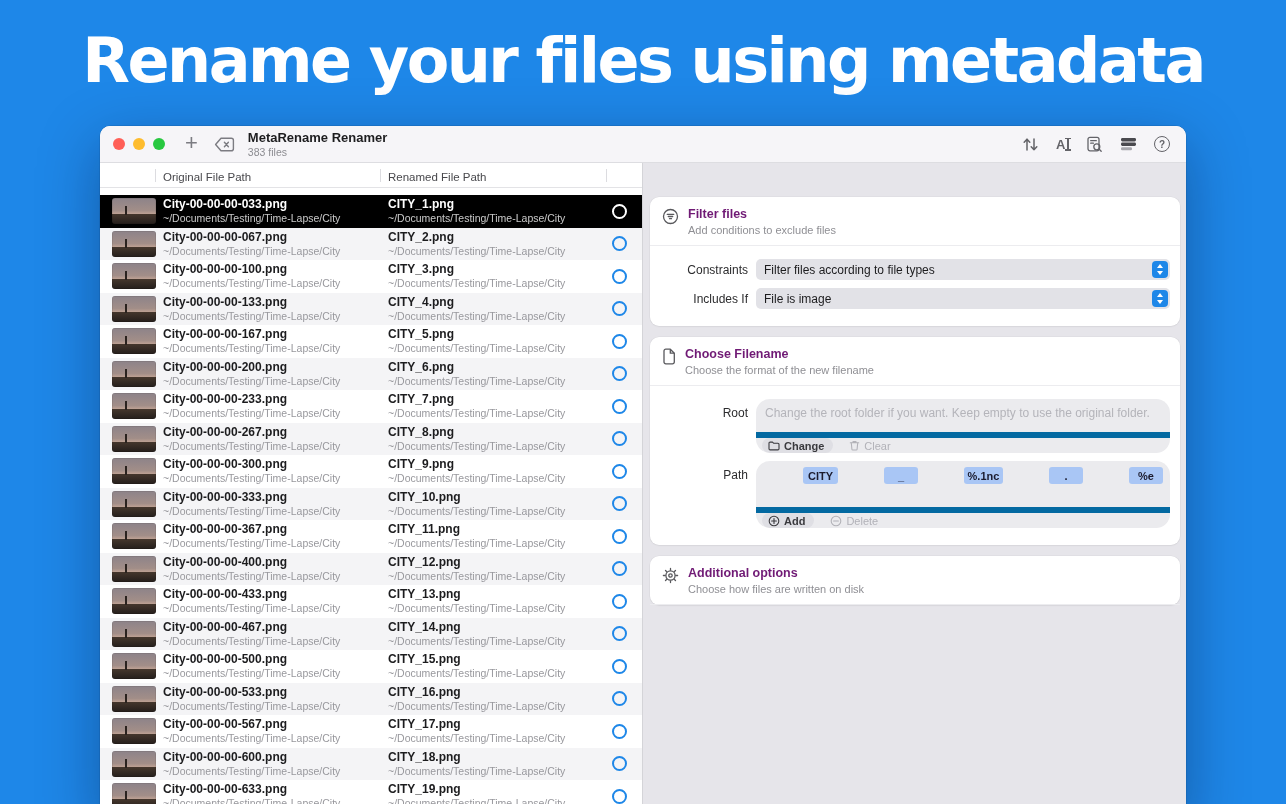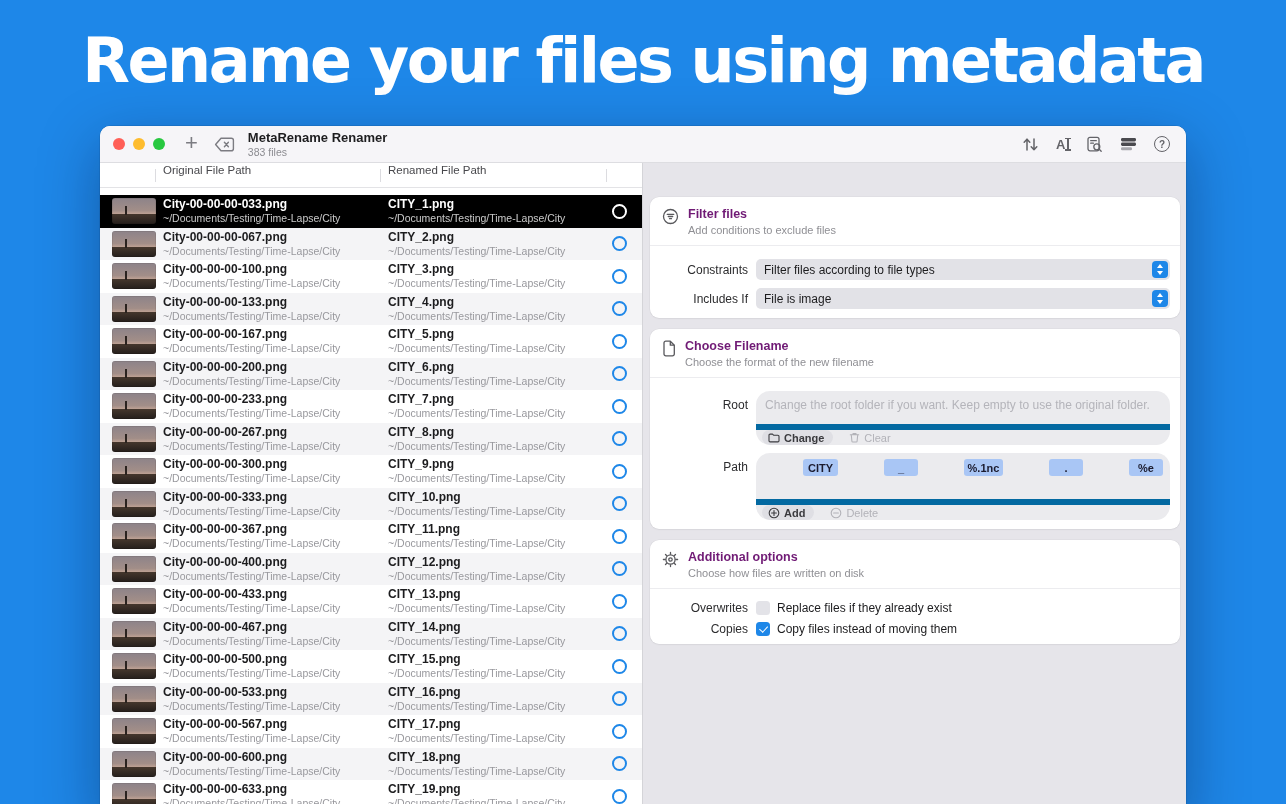--- a/index.html
+++ b/index.html
@@ -56,21 +56,21 @@
     font-size:10px; font-weight:bold; color:#636368;
     display:flex; align-items:center; justify-content:center;
   }
 
   
   .main { flex:1; display:flex; min-height:0; }
 
   
   .list-pane { width:543px; flex:none; background:#fff; border-right:1px solid #d4d4d8; display:flex; flex-direction:column; }
   .list-header { height:25px; flex:none; position:relative; border-bottom:1px solid #e3e3e6; background:#fff; }
-  .col-label { position:absolute; top:1px; font-size:11.5px; color:#48484c; }
+  .col-label { position:absolute; top:8px; font-size:11.5px; color:#48484c; }
   .col-label.c1 { left:63px; }
   .col-label.c2 { left:288px; }
   .col-div { position:absolute; top:6px; width:1px; height:13px; background:#dcdce0; }
   .rows { flex:1; overflow:hidden; padding-top:7px; }
 
   .row { height:32.5px; display:flex; align-items:center; padding-left:12px; }
   .row.alt { background:#f4f4f6; }
   .row.selected { background:#000000; }
   .thumb {
     width:44px; height:26px; flex:none; margin-right:7px; border-radius:3px;
@@ -89,21 +89,21 @@
   .ring { width:15px; height:15px; flex:none; border:2.5px solid #1e87e8; border-radius:50%; margin-right:15px; margin-left:8px; background:transparent; }
   .row.selected .ring { border-color:#fff; }
 
   
   .right-pane { flex:1; background:#e6e5ea; padding:34px 6px 0 7px; display:flex; flex-direction:column; gap:11px; overflow:hidden; }
   .card { background:#fff; border-radius:9px; box-shadow:0 0 0 .5px rgba(0,0,0,.05), 0 1px 2px rgba(0,0,0,.04); flex:none; }
   .card-header { display:flex; align-items:flex-start; gap:9px; padding:10px 12px 9px 12px; border-bottom:1px solid #ececef; }
   .card-icon { flex:none; margin-top:1px; display:flex; color:#58585c; }
   .card-title { font-size:12.5px; font-weight:bold; color:#701a75; line-height:1.2; }
   .card-sub { font-size:11px; color:#8f8f94; margin-top:2px; }
-  .card-body { padding:5px 10px 1px 0; }
+  .card-body { padding:5px 10px 9px 0; }
 
   .form-row { display:flex; align-items:center; margin:8px 0; }
   .form-row.top { align-items:flex-start; }
   .form-label { width:98px; flex:none; text-align:right; margin-right:8px; font-size:12px; color:#2c2c2e; }
   .form-row.top .form-label { padding-top:7px; }
 
   .select {
     flex:1; height:21px; background:#e2e2e7; border-radius:5px;
     display:flex; align-items:center; padding:0 24px 0 8px;
     font-size:12px; color:#1c1c1e; position:relative; cursor:default;
@@ -575,29 +575,17 @@
               <circle cx="8.5" cy="8.5" r="4.6"></circle>
               <circle cx="8.5" cy="8.5" r="1.7"></circle>
               <path d="M8.5 1.4 V3.2 M8.5 13.8 V15.6 M1.4 8.5 H3.2 M13.8 8.5 H15.6 M3.5 3.5 L4.8 4.8 M12.2 12.2 L13.5 13.5 M13.5 3.5 L12.2 4.8 M4.8 12.2 L3.5 13.5"></path>
             </svg>
           </span>
           <div>
             <div class="card-title">Additional options</div>
             <div class="card-sub">Choose how files are written on disk</div>
           </div>
         </div>
-        <div class="card-body">
-          <div class="opt-row">
-            <div class="form-label">Overwrites</div>
-            <span class="checkbox"></span>
-            <span class="opt-text">Replace files if they already exist</span>
-          </div>
-          <div class="opt-row">
-            <div class="form-label">Copies</div>
-            <span class="checkbox checked"></span>
-            <span class="opt-text">Copy files instead of moving them</span>
-          </div>
-        </div>
       </div>
 
     </div>
   </div>
 </div>
 
 </body></html>

